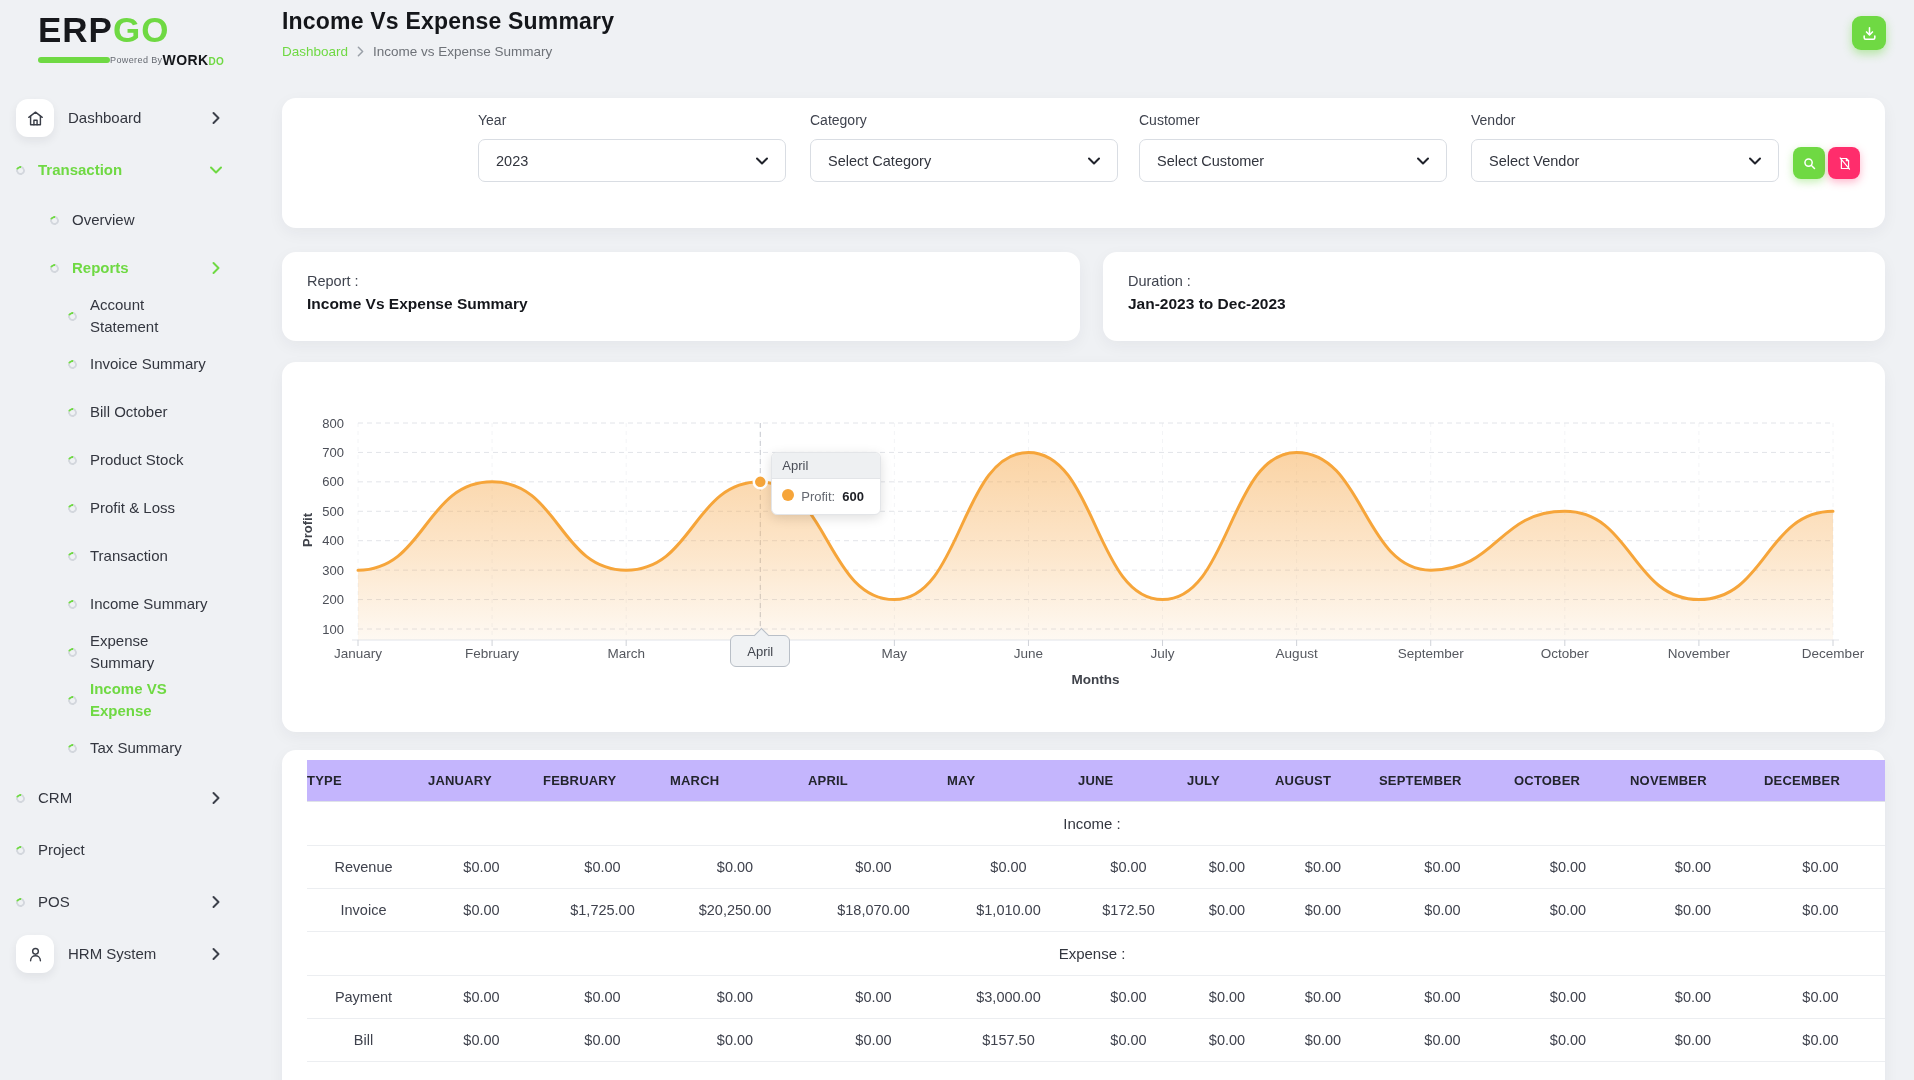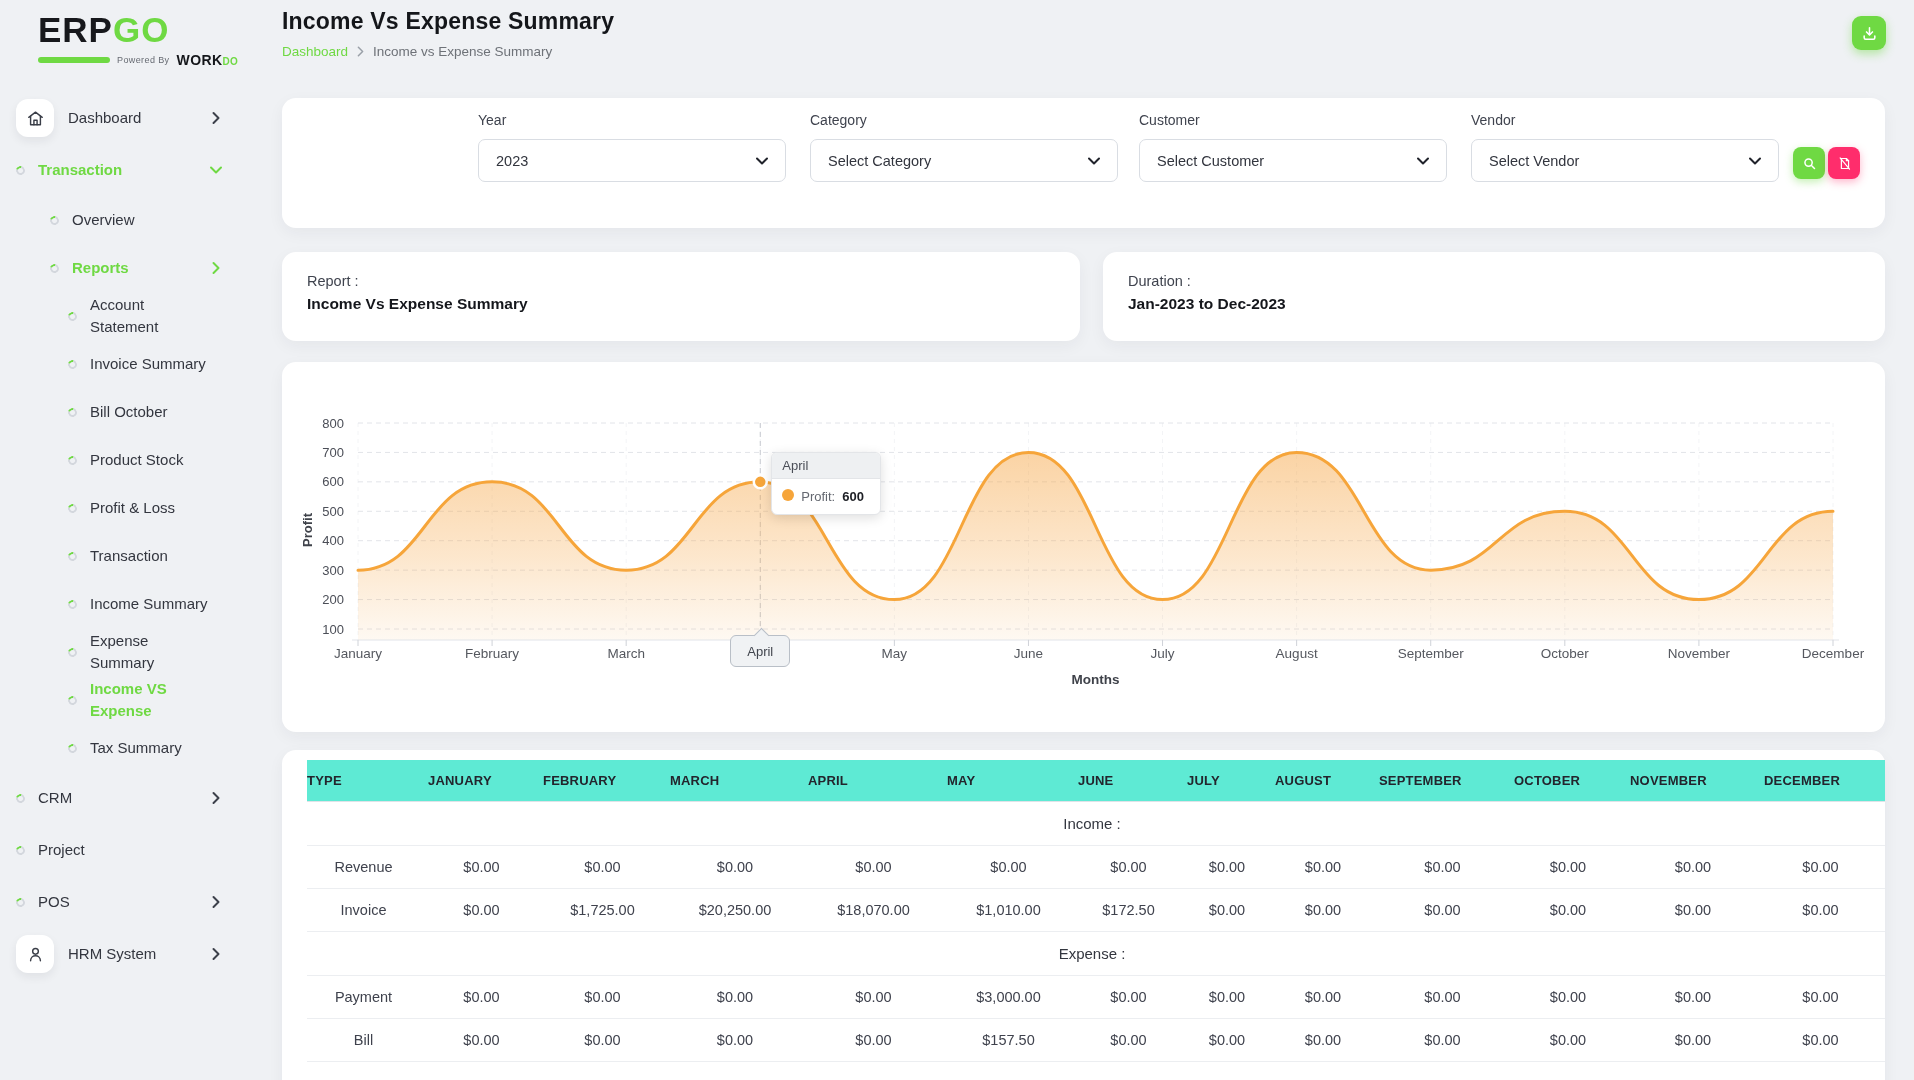--- a/index.html
+++ b/index.html
@@ -6,21 +6,21 @@
   html,body { width:1914px; height:1080px; }
   body {
     font-family: "Liberation Sans", sans-serif;
     background:#eff1f4; color:#3b3f4a; overflow:hidden; position:relative;
   }
   
   .sidebar { position:absolute; left:0; top:0; width:280px; height:1080px; }
   .logo { position:absolute; left:38px; top:12px; width:210px; }
   .logo-text { font-size:35px; font-weight:900; letter-spacing:1px; line-height:36px; }
   .logo-erp { color:#17181c; } .logo-go { color:#6fd943; }
-  .logo-sub { display:flex; align-items:center; gap:7px; margin-top:3px; }
+  .logo-sub { display:flex; align-items:center; margin-top:3px; }
   .logo-bar { width:72px; height:6px; background:#6fd943; border-radius:3px; }
   .powered { font-size:9px; color:#666a72; letter-spacing:.4px; }
   .powered-dark { font-size:14px; font-weight:800; color:#14161a; letter-spacing:.4px; }
   .powered-green { font-size:10px; font-weight:800; color:#6fd943; letter-spacing:.4px; }
   .nav { position:absolute; top:92px; left:0; right:0; }
   .nav-item { position:relative; display:flex; align-items:center; min-height:48px; font-size:15px; color:#33363f; cursor:pointer; }
   .nav-item.lvl1 { padding-left:16px; min-height:52px; font-weight:500; }
   .nav-item.lvl2 { padding-left:50px; }
   .nav-item.lvl3 { padding-left:68px; }
   .nav-item.active { color:#6fd943; font-weight:700; }
@@ -70,21 +70,21 @@
   .tooltip-label { font-size:13px; color:#646870; }
   .tooltip-value { font-size:13px; font-weight:700; color:#1c1e24; }
   .xlabel-active { position:absolute; left:448px; top:273px; width:60px; height:32px; background:#f0f2f4;
                    border:1px solid #b9bfc7; border-radius:6px; display:flex; align-items:center; justify-content:center;
                    font-size:13px; color:#41454d; z-index:4; }
   .xlabel-active::before { content:""; position:absolute; top:-6px; left:25px; width:10px; height:10px; background:#f0f2f4;
                    border-left:1px solid #b9bfc7; border-top:1px solid #b9bfc7; transform:rotate(45deg); }
   
   .table-card { left:282px; top:750px; width:1603px; height:340px; border-radius:14px 14px 0 0; padding:10px 25px 0 25px; }
   table { border-collapse:collapse; table-layout:fixed; width:1553px; }
-  thead tr { background:#5eead4; }
+  thead tr { background:#c4b5fd; }
   th { font-size:13px; font-weight:700; color:#23252d; text-align:left; padding:13px 8px 13px 0; letter-spacing:.2px;
        border-bottom:1px solid #dfe3e8; white-space:nowrap; }
   td { font-size:14.5px; color:#3f424d; padding:13px 8px 13px 0; border-bottom:1px solid #eceef1; white-space:nowrap;text-align:center; }
   .section-cell { color:#33363f; font-size:15px; }
 </style>
 </head>
 <body>
 
 <aside class="sidebar">
   <div class="logo">

